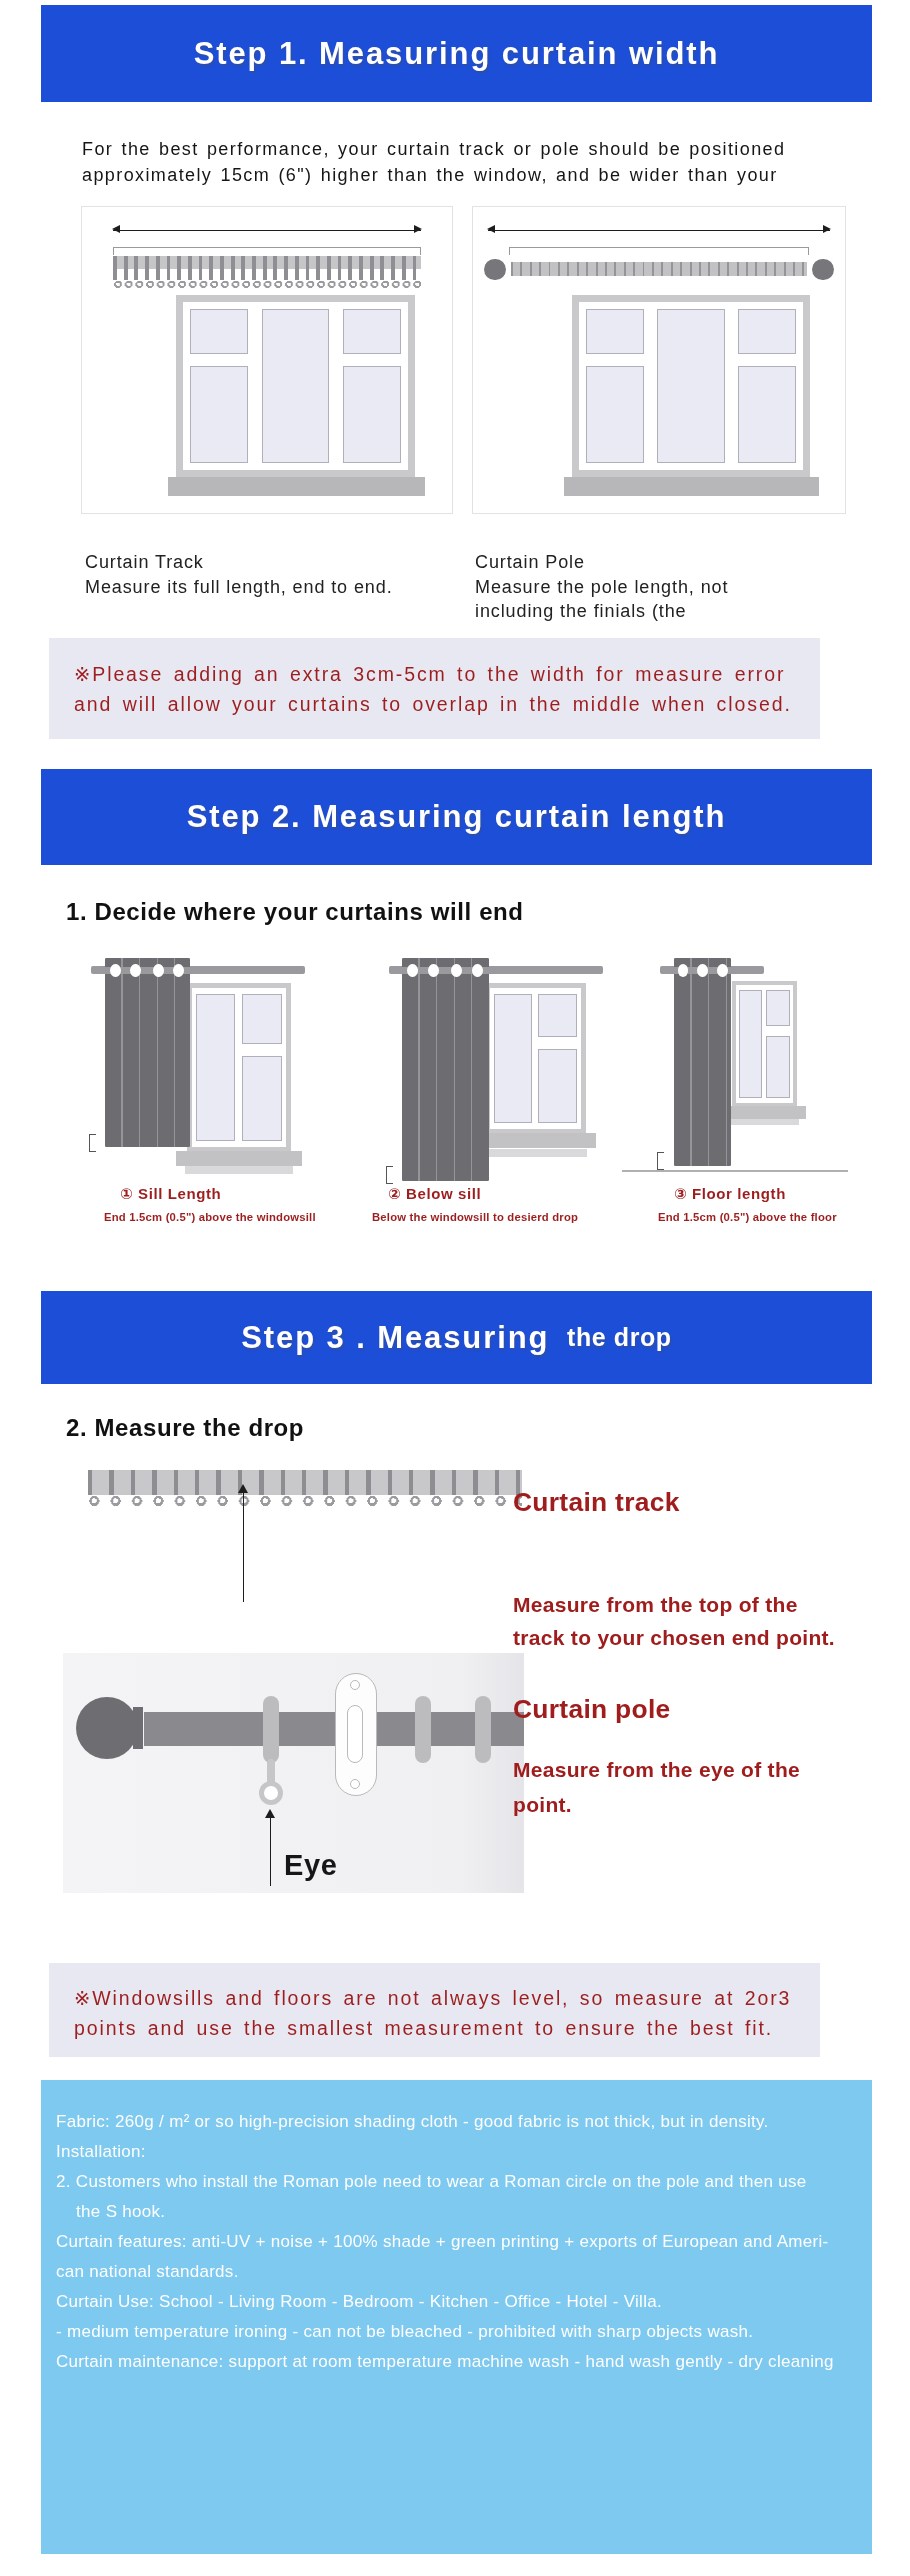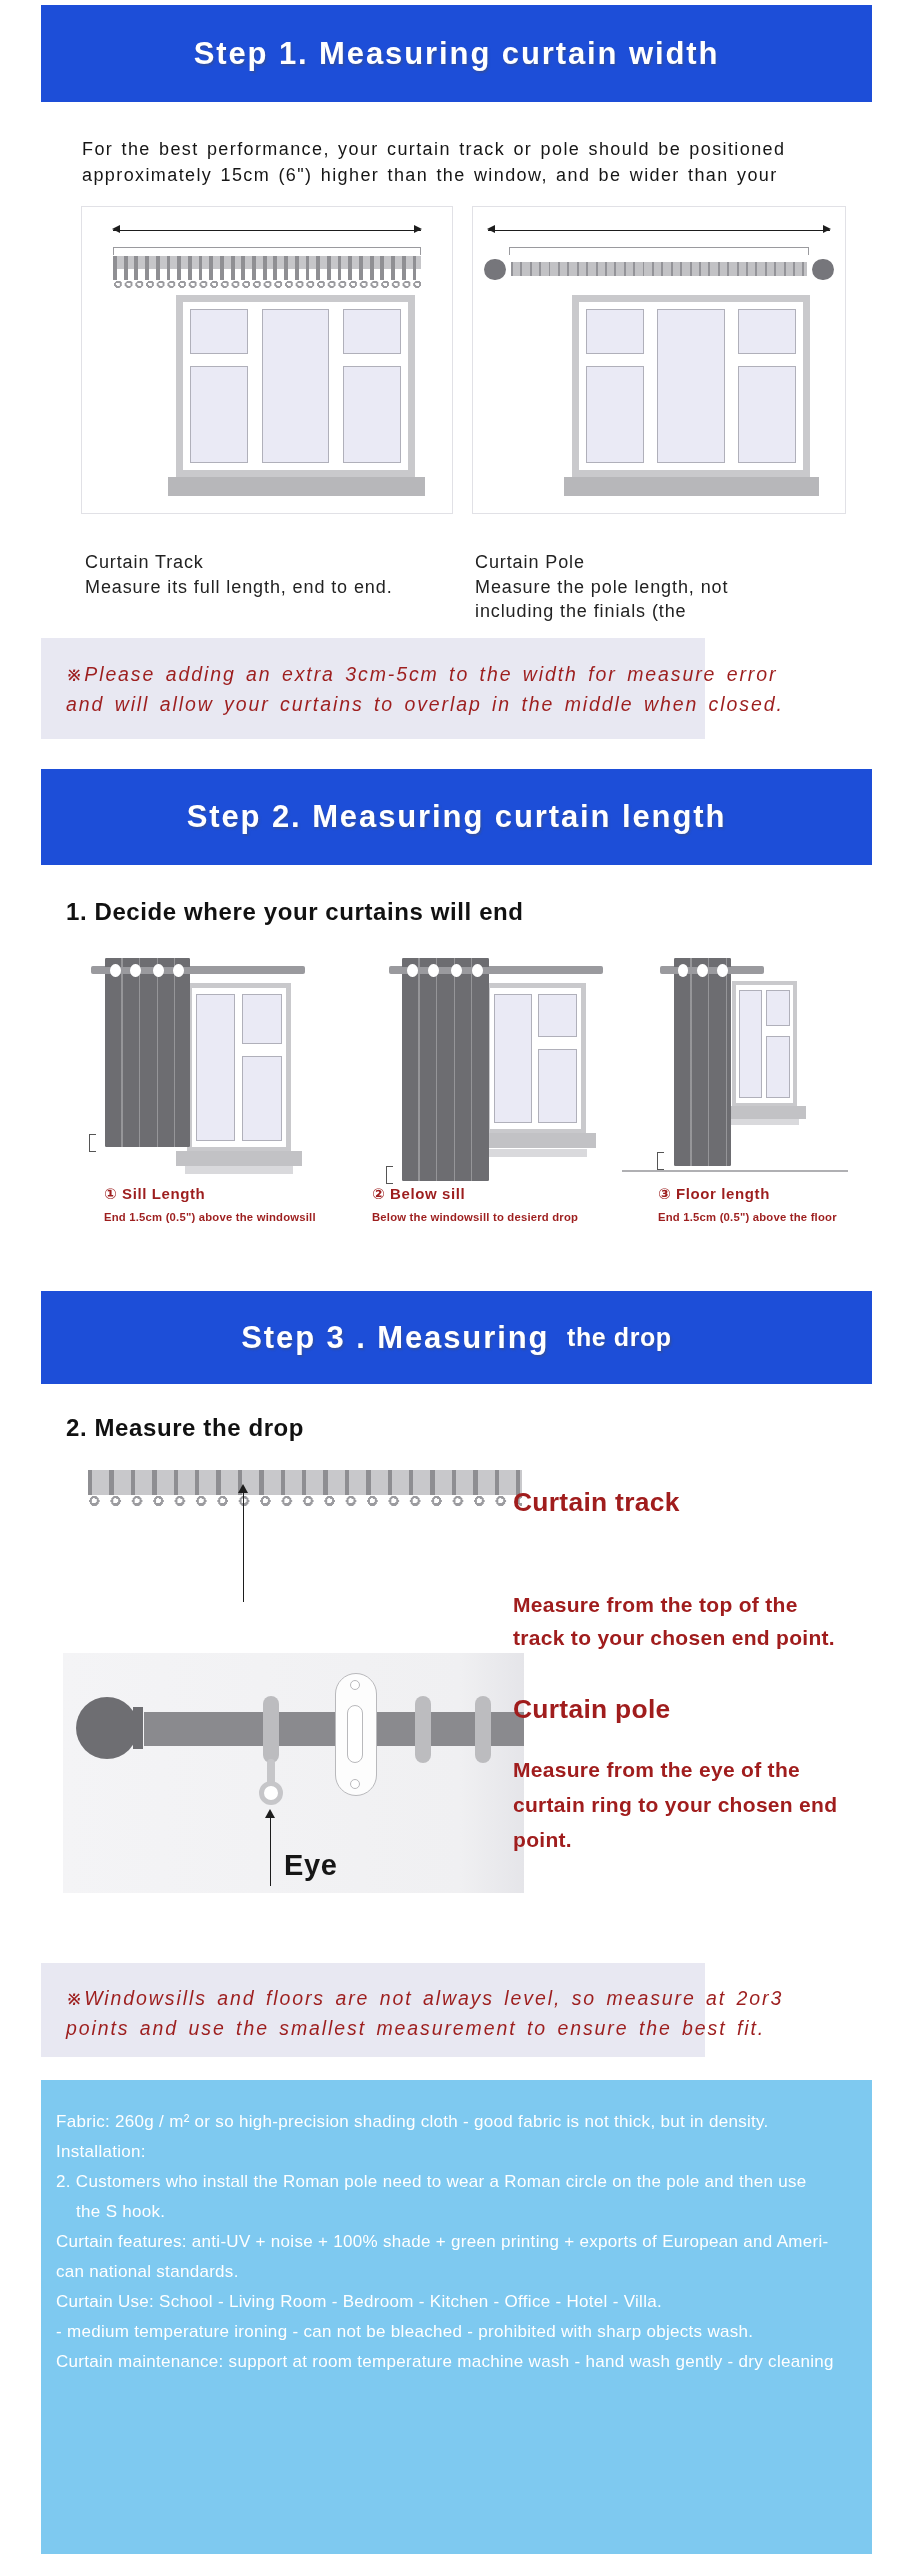--- a/index.html
+++ b/index.html
@@ -11,26 +11,26 @@
   .banner .bt{font-weight:bold;color:#fff;letter-spacing:1.9px;text-shadow:1.3px 1.9px 1.9px rgba(80,80,80,.38);}
   #banner1{top:5px;height:97px;}   #banner1 .bt{font-size:31px;}
   #banner2{top:769px;height:96px;}#banner2 .bt{font-size:31px;}
   #banner3{top:1291px;height:93px;}#banner3 .bt-main{font-size:31px;font-weight:bold;color:#fff;letter-spacing:1.9px;text-shadow:1.3px 1.9px 1.9px rgba(80,80,80,.38);}
   #banner3 .bt-sub{font-size:25px;font-weight:bold;color:#fff;margin-left:17.6px;letter-spacing:0.6px;text-shadow:1.3px 1.9px 1.9px rgba(80,80,80,.38);}
 
   
   #intro{position:absolute;left:82px;top:136px;font-size:18px;color:#161616;letter-spacing:1.4px;word-spacing:1.9px;line-height:26px;}
   .cap1{position:absolute;font-size:18px;color:#222;letter-spacing:0.9px;line-height:24.5px;}
   #cap-track{left:85px;top:550px;} #cap-pole{left:475px;top:550px;}
-  .note{position:absolute;left:41px;width:664px;background:#e8e8f2;box-sizing:border-box;padding:21.4px 19px 0 25px;font-style:italic;}
+  .note{position:absolute;left:49px;width:771px;background:#e8e8f2;box-sizing:border-box;padding:21.4px 19px 0 25px;}
   #note1{top:638px;height:101px;} #note2{top:1963px;height:94px;padding-top:20px;}
   .note div{font-size:19.5px;color:#9d1e1e;letter-spacing:1.9px;word-spacing:3.1px;line-height:30px;white-space:pre;}
   .h2{position:absolute;font-size:24px;font-weight:bold;color:#111;letter-spacing:0.6px;}
   #heading2{left:66px;top:898px;} #heading3{left:66px;top:1414px;}
-  .cap2-label{position:absolute;top:1185px;font-size:15px;font-weight:bold;color:#9d1e1e;letter-spacing:0.6px;}
+  .cap2-label{position:absolute;top:1185px;font-size:15px;font-weight:bold;color:#9d1e1e;letter-spacing:0.6px;margin-left:16px;}
   .cap2-desc{position:absolute;top:1211px;font-size:11.3px;font-weight:bold;color:#9d1e1e;letter-spacing:0.2px;}
   .red-title{position:absolute;left:513px;font-size:26.4px;font-weight:bold;color:#a01d1d;letter-spacing:0.3px;}
   .red-desc{position:absolute;left:513px;font-size:21px;font-weight:bold;color:#a01d1d;letter-spacing:0.3px;}
   #track3-title{top:1487px;} #track3-desc{top:1588px;line-height:33px;}
   #pole3-title{top:1694px;} #pole3-desc{top:1752px;line-height:35px;}
 
   
   .panel{position:absolute;top:206px;height:308px;background:#fff;border:0.6px solid #e1e1e6;box-sizing:border-box;}
   #panel-track{left:81px;width:372px;} #panel-pole{left:472px;width:374px;}
   .arrow-h{position:absolute;height:0;border-top:1.9px solid #1d1d1d;}
@@ -258,21 +258,20 @@
       <div class="screw" style="bottom:6.3px;"></div>
     </div>
     <div class="ring3" style="left:352px;"></div>
     <div class="ring3" style="left:412px;"></div>
     <div class="arrow-v" style="left:207px;top:165px;height:68px;"></div>
     <div class="eye-label">Eye</div>
   </div>
   <div class="red-title" id="pole3-title">Curtain pole</div>
   <div class="red-desc" id="pole3-desc">
     <div>Measure from the eye of the</div>
-    <div>curtain ring to your chosen end</div>
     <div>point.</div>
   </div>
 
   <div class="note" id="note2">
     <div>※Windowsills and floors are not always level, so measure at 2or3</div>
     <div>points and use the smallest measurement to ensure the best fit.</div>
   </div>
 
   <div id="info">
     <div>Fabric: 260g / m² or so high-precision shading cloth - good fabric is not thick, but in density.</div>

